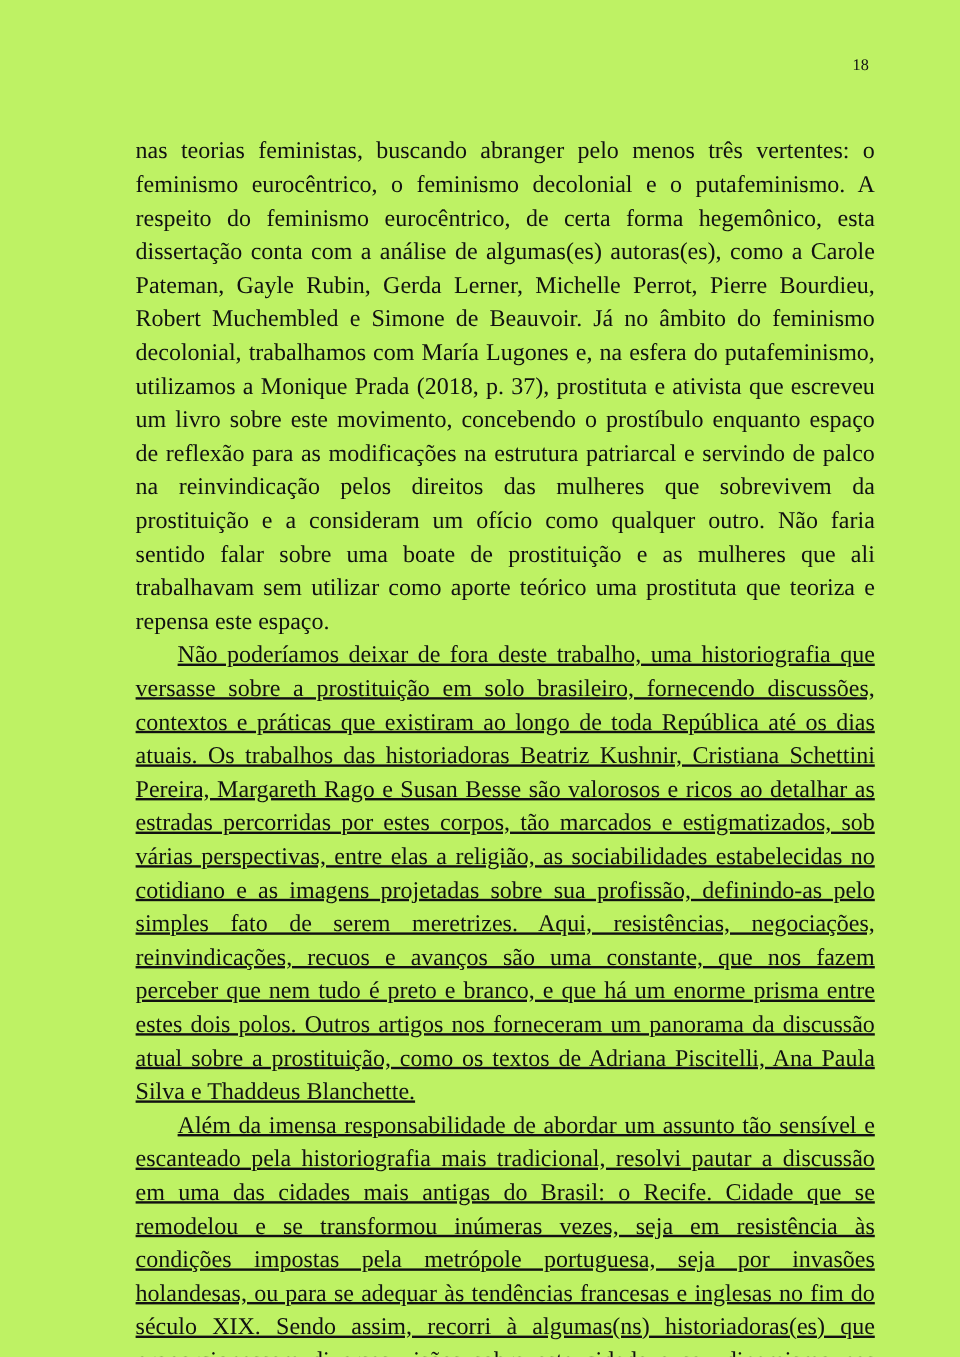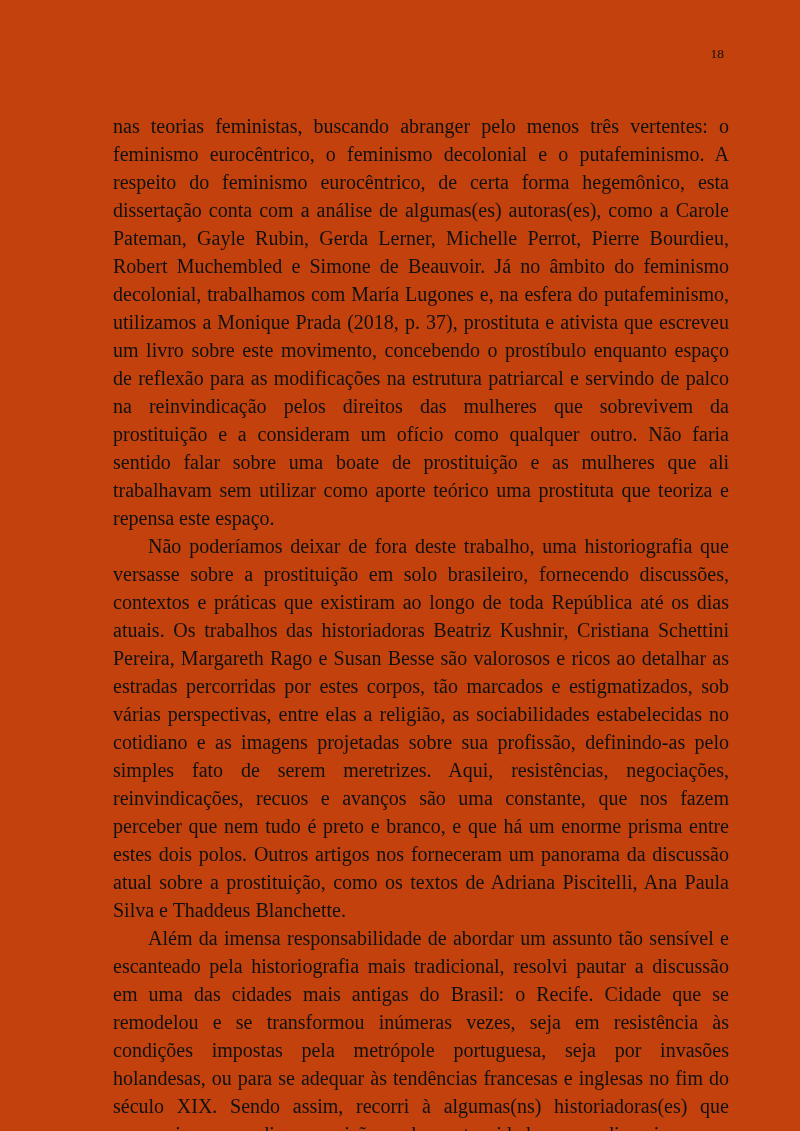--- a/index.html
+++ b/index.html
@@ -2,21 +2,21 @@
 <html><head>
 <meta charset="utf-8">
 <style>
   * { margin: 0; padding: 0; box-sizing: border-box; }
   html, body { background: #ffffff; }
   .page {
     position: relative;
     width: 800px;
     height: 1131px;
     margin: 0 auto;
-    background: #c2410c;
+    background: #bef264;
     color: #111111;
     font-family: "Liberation Serif", serif;
     overflow: hidden;
   }
   .page-number {
     position: absolute;
     top: 46px;
     right: 76px;
     font-size: 13.5px;
     line-height: 16px;
@@ -26,21 +26,21 @@
     position: absolute;
     left: 113px;
     top: 112px;
     width: 616px;
     font-size: 20px;
     line-height: 28px;
     text-align: justify;
     color: #111111;
   }
   .para { text-indent: 0; }
-  .para.indent { text-indent: 35px; }
+  .para.indent { text-indent: 35px; text-decoration: underline; }
   .italic { font-style: italic; }
 </style>
 </head>
 <body>
 
 <div class="page">
   <div class="page-number">18</div>
   <div class="content">
       <p class="para"><span>nas teorias feministas, buscando abranger pelo menos três vertentes: o feminismo eurocêntrico, o feminismo decolonial e o putafeminismo. A respeito do feminismo eurocêntrico, de certa forma hegemônico, esta dissertação conta com a análise de algumas(es) autoras(es), como a Carole Pateman, Gayle Rubin, Gerda Lerner, Michelle Perrot, Pierre Bourdieu, Robert Muchembled e Simone de Beauvoir. Já no âmbito do feminismo decolonial, trabalhamos com María Lugones e, na esfera do putafeminismo, utilizamos a Monique Prada (2018, p. 37), prostituta e ativista que escreveu um livro sobre este movimento, concebendo o prostíbulo enquanto espaço de reflexão para as modificações na estrutura patriarcal e servindo de palco na reinvindicação pelos direitos das mulheres que sobrevivem da prostituição e a consideram um ofício como qualquer outro. Não faria sentido falar sobre uma boate de prostituição e as mulheres que ali trabalhavam sem utilizar como aporte teórico uma prostituta que teoriza e repensa este espaço.</span></p>
       <p class="para indent"><span>Não poderíamos deixar de fora deste trabalho, uma historiografia que versasse sobre a prostituição em solo brasileiro, fornecendo discussões, contextos e práticas que existiram ao longo de toda República até os dias atuais. Os trabalhos das historiadoras Beatriz Kushnir, Cristiana Schettini Pereira, Margareth Rago e Susan Besse são valorosos e ricos ao detalhar as estradas percorridas por estes corpos, tão marcados e estigmatizados, sob várias perspectivas, entre elas a religião, as sociabilidades estabelecidas no cotidiano e as imagens projetadas sobre sua profissão, definindo-as pelo simples fato de serem meretrizes. Aqui, resistências, negociações, reinvindicações, recuos e avanços são uma constante, que nos fazem perceber que nem tudo é preto e branco, e que há um enorme prisma entre estes dois polos. Outros artigos nos forneceram um panorama da discussão atual sobre a prostituição, como os textos de Adriana Piscitelli, Ana Paula Silva e Thaddeus Blanchette.</span></p>

